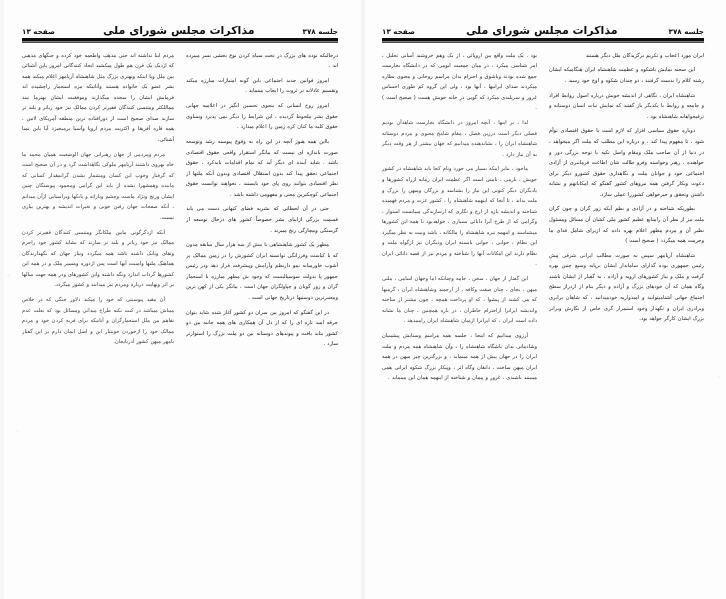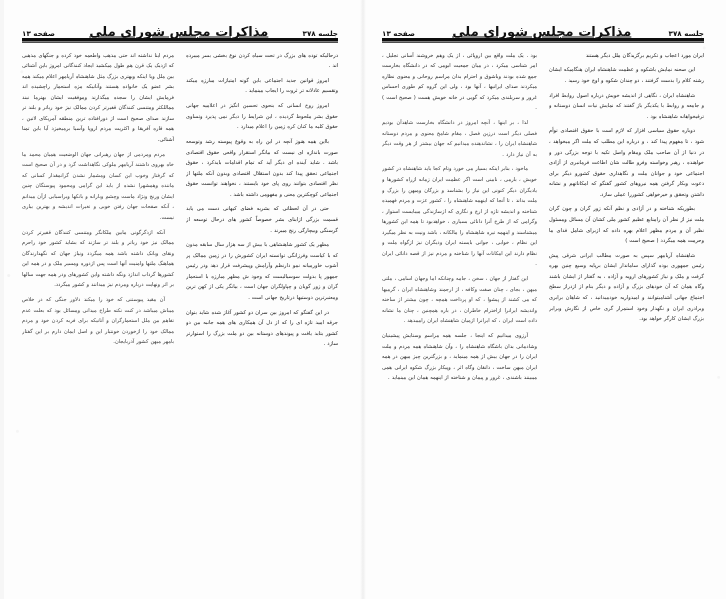--- a/index.html
+++ b/index.html
@@ -63,23 +63,22 @@
     font-size: 7.2px;
     font-weight: bold;
     color: #111;
     letter-spacing: .2px;
     height: 12px;
     margin-bottom: 2px;
   }
   .page-header .hdr-side { white-space: nowrap; }
   .page-header .hdr-center {
     white-space: nowrap;
-    font-size: 13px;
+    font-size: 11px;
     transform: translateY(-.5px);
-    text-decoration: underline;
   }
   .header-rule {
     height: 2.6px;
     background: #0d0d0d;
     margin-bottom: 1px;
     box-shadow: 0 1.6px 0 rgba(0,0,0,0.5);
   }
   .header-rule-thin {
     height: 1px;
     background: rgba(0,0,0,0.55);

